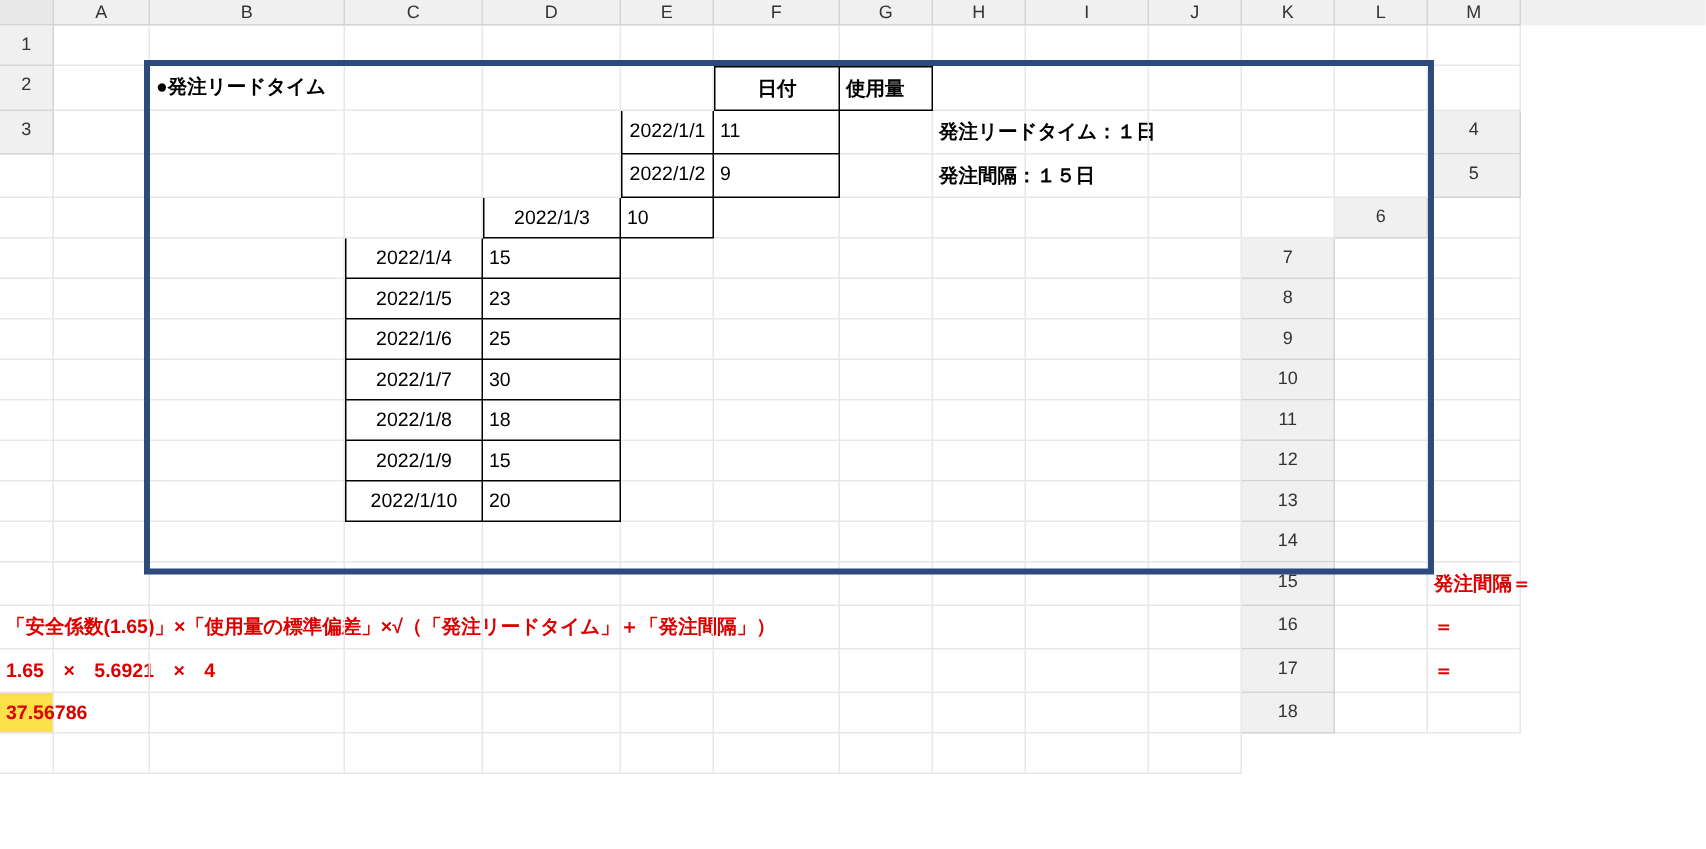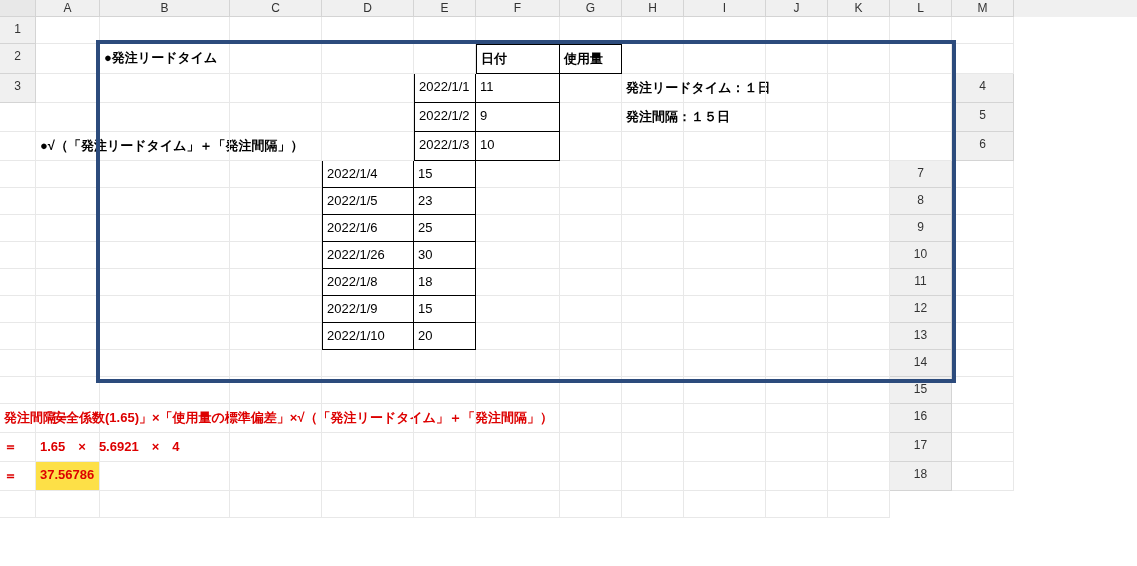--- a/index.html
+++ b/index.html
@@ -51,21 +51,21 @@
       min-height: 27px;
     }
     .blue-box {
       position: absolute;
       border: 4px solid #2c4b7c;
       pointer-events: none;
       z-index: 5;
     }
     .tbl-border-t { border-top: 1px solid #000 !important; }
     .tbl-border-b { border-bottom: 1px solid #000 !important; }
-    .tbl-border-l { border-left: 1px solid #000 !important; }
+    .tbl-border-l { border-left: 1px solid #000 !important; text-align: center; }
     .tbl-border-r { border-right: 1px solid #000 !important; }
     .bold { font-weight: bold; }
     .red-bold { color: #d00; font-weight: bold; }
     .yellow-bg { background: #fde047; }
     .ta-right { }
   </style>
 </head>
 <body>
 
 <div class="spreadsheet">
@@ -138,21 +138,20 @@
       <div class="cell tbl-border-l tbl-border-r tbl-border-b ta-right">2022/1/2</div>
       <div class="cell tbl-border-r tbl-border-b ta-right">9</div>
       <div class="cell"></div>
       <div class="cell bold">発注間隔：１５日</div>
       <div class="cell"></div>
       <div class="cell"></div>
       <div class="cell"></div>
       <div class="cell"></div>
       <div class="row-header">5</div>
       <div class="cell"></div>
-      <div class="cell"><span class="bold">●√（「発注リードタイム」＋「発注間隔」）</span></div>
       <div class="cell"></div>
       <div class="cell"></div>
       <div class="cell"></div>
       <div class="cell tbl-border-l tbl-border-r tbl-border-b ta-right">2022/1/3</div>
       <div class="cell tbl-border-r tbl-border-b ta-right">10</div>
       <div class="cell"></div>
       <div class="cell"></div>
       <div class="cell"></div>
       <div class="cell"></div>
       <div class="cell"></div>
@@ -197,21 +196,21 @@
       <div class="cell"></div>
       <div class="cell"></div>
       <div class="cell"></div>
       <div class="cell"></div>
       <div class="row-header">9</div>
       <div class="cell"></div>
       <div class="cell"></div>
       <div class="cell"></div>
       <div class="cell"></div>
       <div class="cell"></div>
-      <div class="cell tbl-border-l tbl-border-r tbl-border-b ta-right">2022/1/26</div>
+      <div class="cell tbl-border-l tbl-border-r tbl-border-b ta-right">2022/1/7</div>
       <div class="cell tbl-border-r tbl-border-b ta-right">30</div>
       <div class="cell"></div>
       <div class="cell"></div>
       <div class="cell"></div>
       <div class="cell"></div>
       <div class="cell"></div>
       <div class="cell"></div>
       <div class="row-header">10</div>
       <div class="cell"></div>
       <div class="cell"></div>

